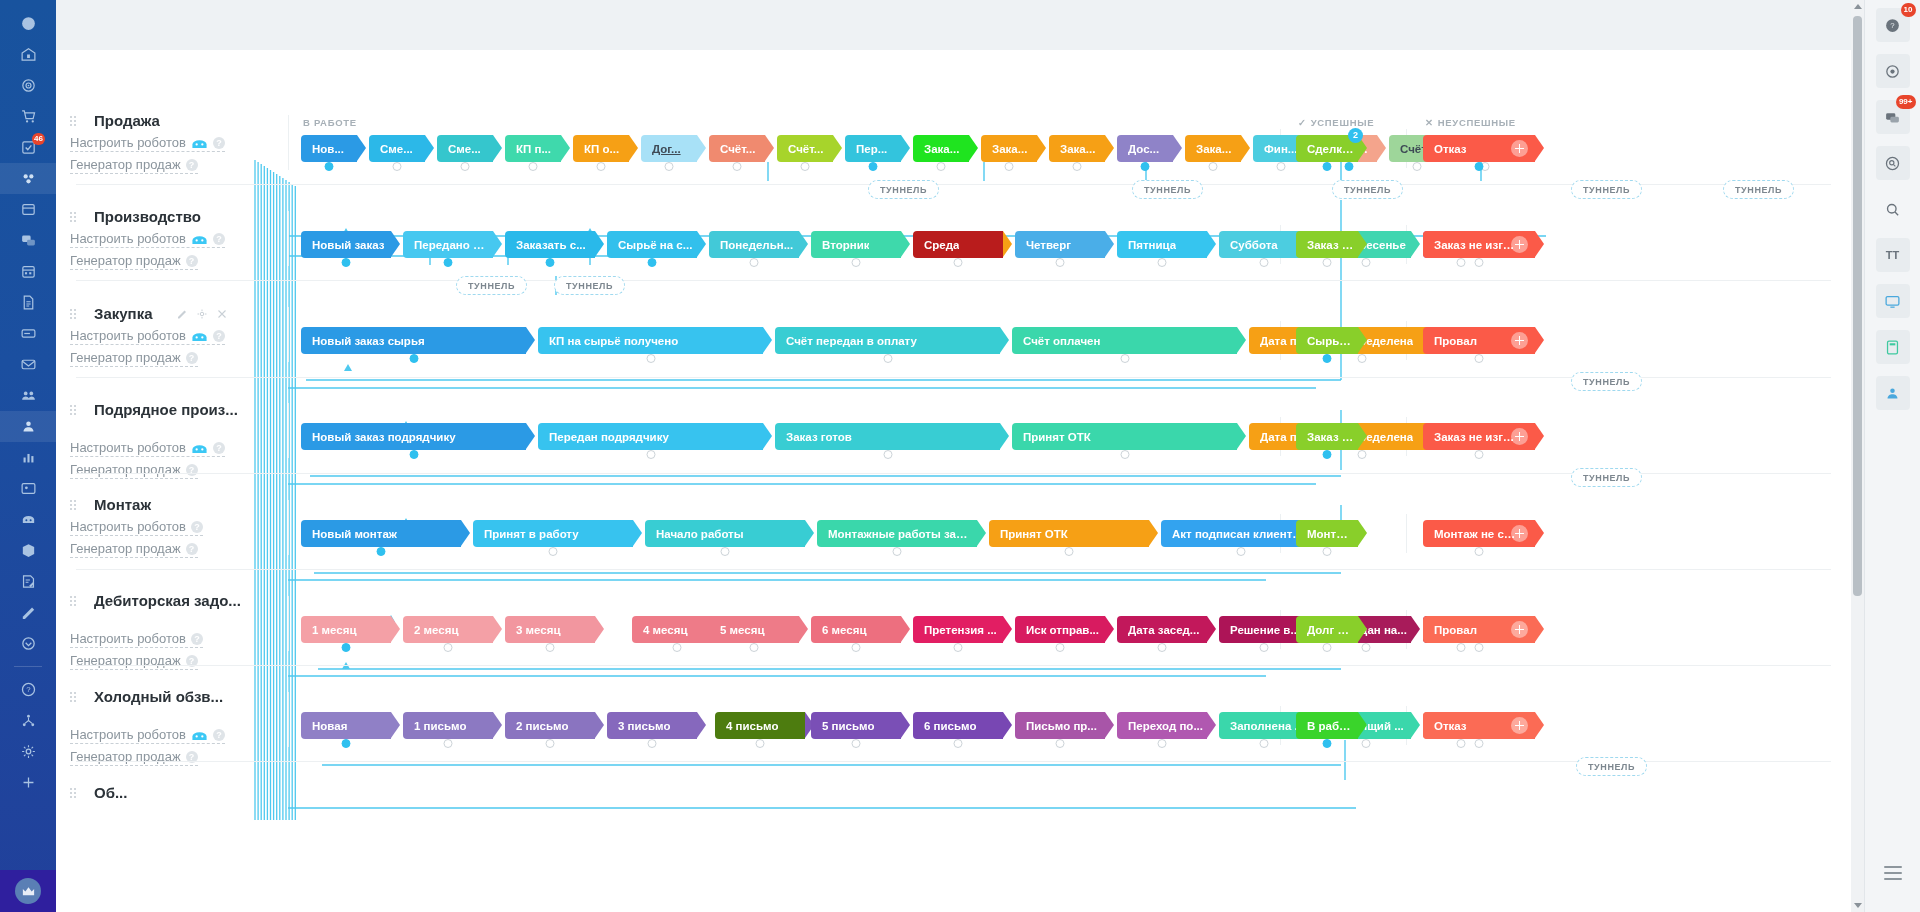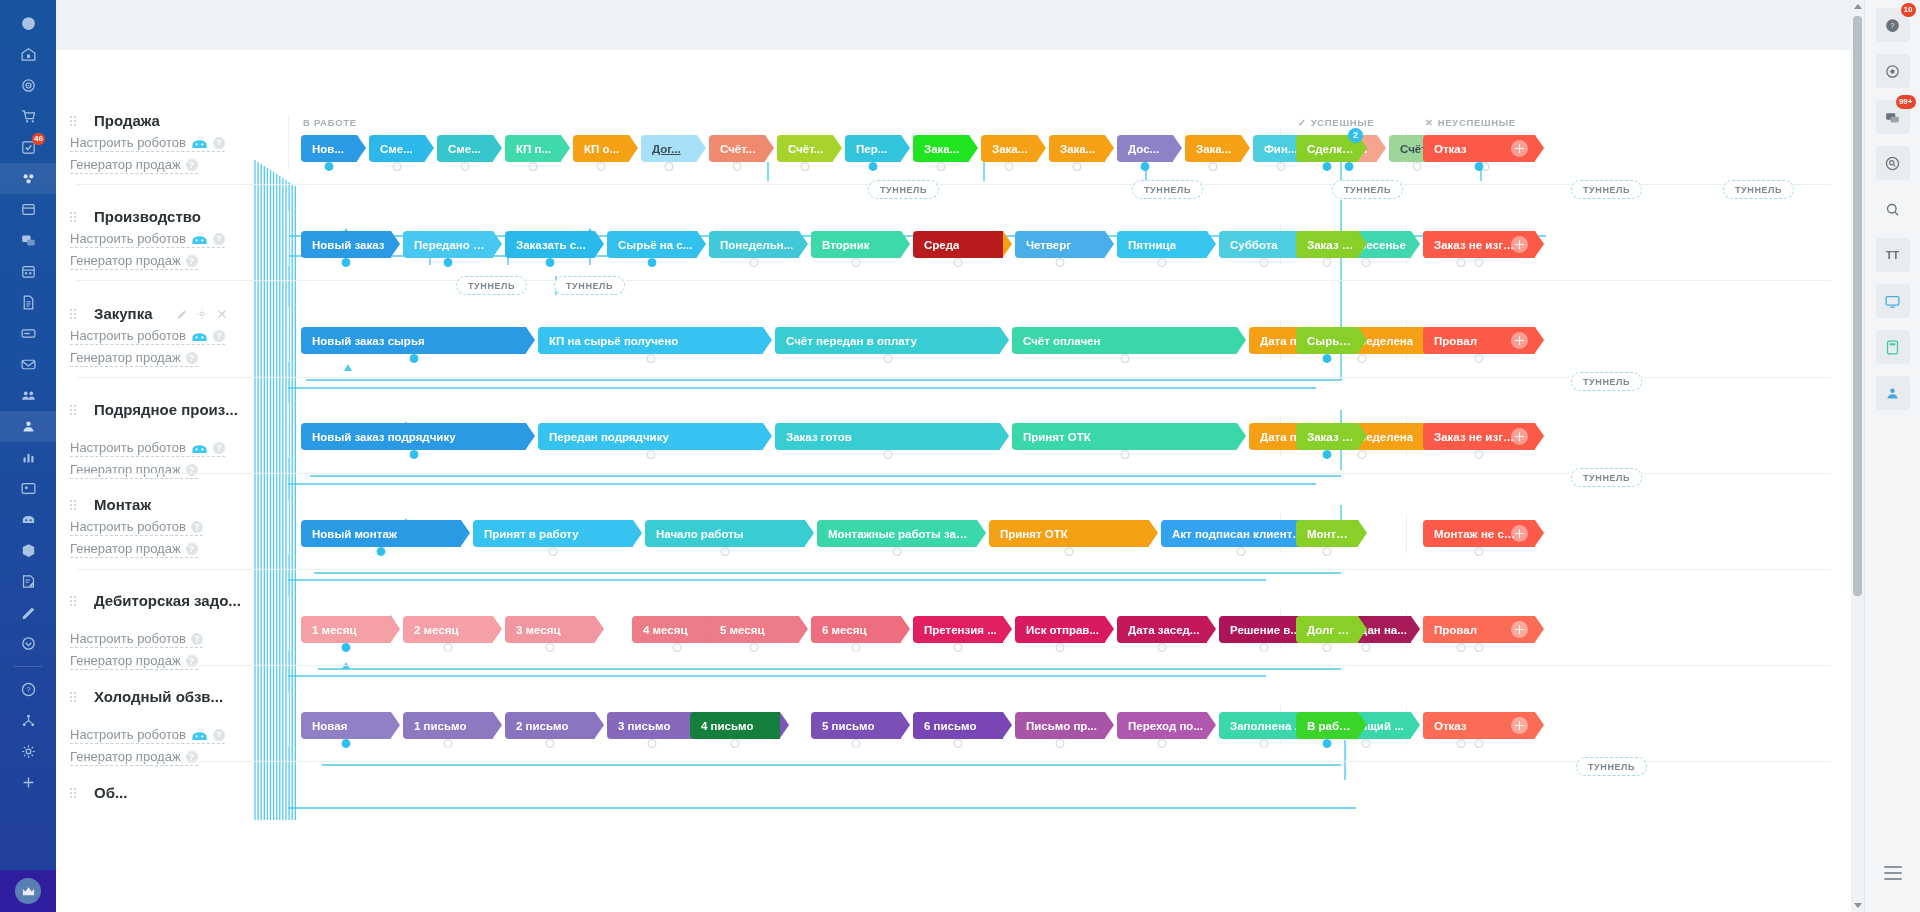--- a/index.html
+++ b/index.html
@@ -1080,21 +1080,21 @@
         <div class="chip" style="left: 449px; top: 662px; width: 90px; background: rgb(138, 116, 192); color: rgb(138, 116, 192);">
           <span class="lbl" style="color: rgb(255, 255, 255); max-width: 76px;">2 письмо</span>
           <span class="arrow"></span>
           <span class="chip-dot"></span>
         </div>
         <div class="chip" style="left: 551px; top: 662px; width: 90px; background: rgb(134, 104, 189); color: rgb(134, 104, 189); text-decoration: underline;">
           <span class="lbl" style="color: rgb(255, 255, 255); max-width: 76px;">3 письмо</span>
           <span class="arrow"></span>
           <span class="chip-dot"></span>
         </div>
-        <div class="chip" style="left: 634px; top: 662px; width: 90px; background: #15803d; color: rgb(125, 85, 184);">
+        <div class="chip" style="left: 659px; top: 662px; width: 90px; background: #4d7c0f; color: rgb(125, 85, 184);">
           <span class="lbl" style="color: rgb(255, 255, 255); max-width: 76px;">4 письмо</span>
           <span class="arrow"></span>
           <span class="chip-dot"></span>
         </div>
         <div class="chip" style="left: 755px; top: 662px; width: 90px; background: rgb(122, 79, 182); color: rgb(122, 79, 182);">
           <span class="lbl" style="color: rgb(255, 255, 255); max-width: 76px;">5 письмо</span>
           <span class="arrow"></span>
           <span class="chip-dot"></span>
         </div>
         <div class="chip" style="left: 857px; top: 662px; width: 90px; background: rgb(120, 71, 179); color: rgb(120, 71, 179);">

